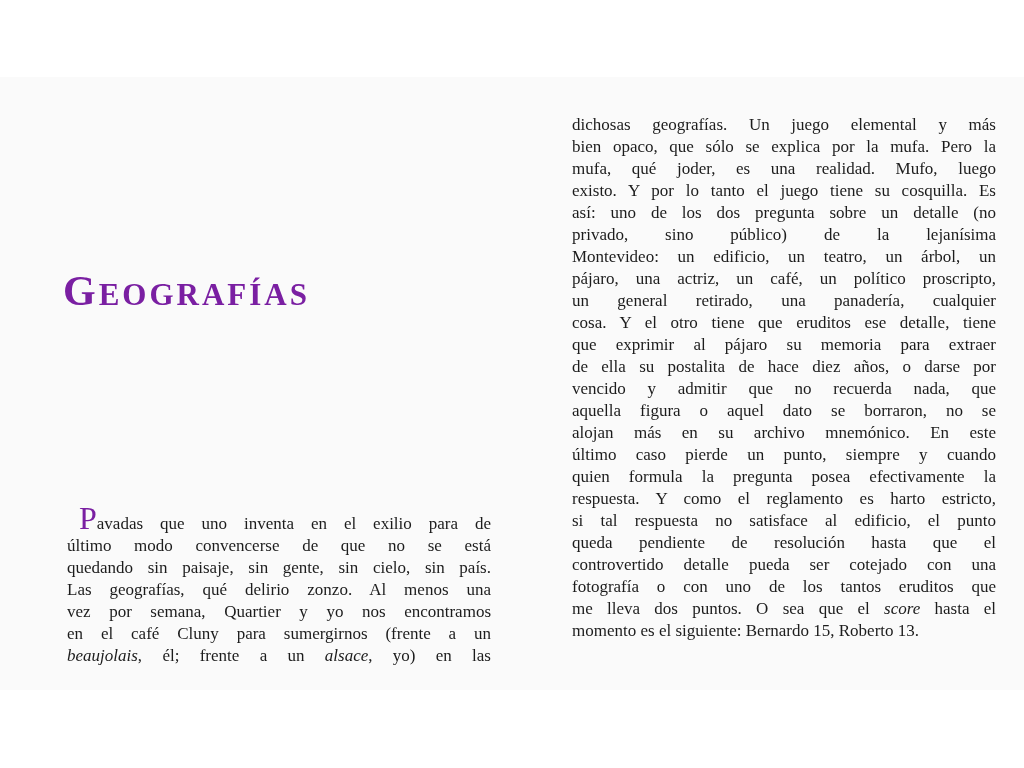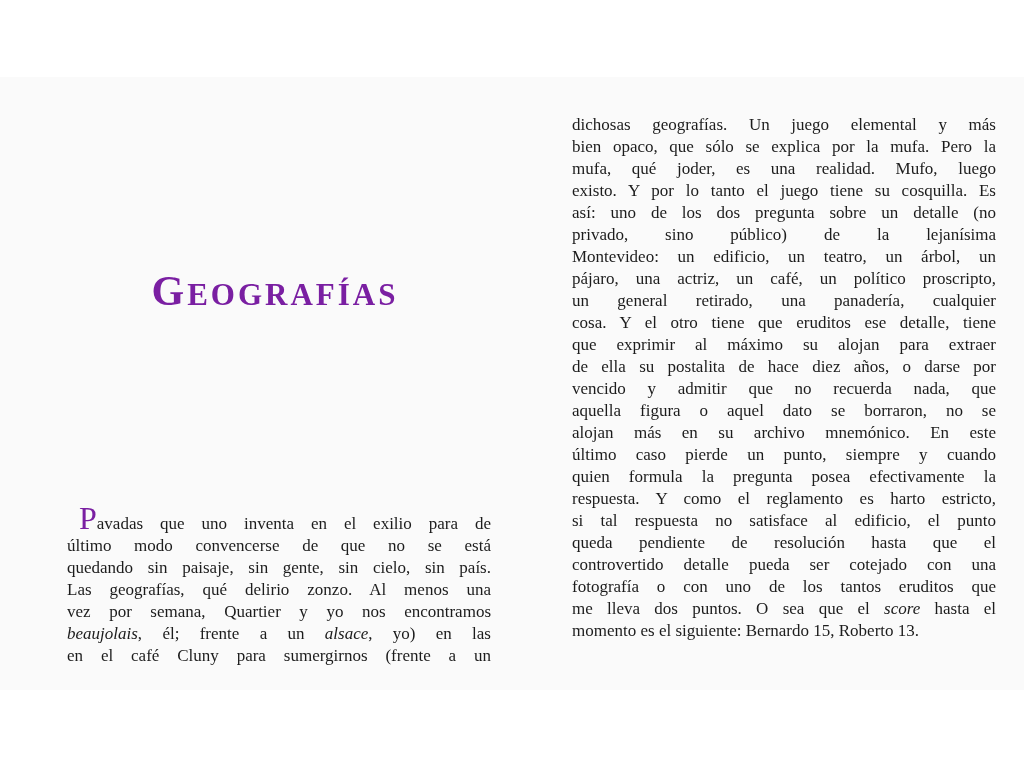--- a/index.html
+++ b/index.html
@@ -33,21 +33,20 @@
   .page-left  { left: 0; }
   .page-right { left: 521px; }
 
   .chapter-title {
     position: absolute;
     top: 192px;
     left: 63px;
     width: 424px;
     height: 44px;
     line-height: 44px;
-    text-align: center;
     color: var(--accent);
     font-weight: bold;
     letter-spacing: 3px;
     white-space: nowrap;
   }
   .title-initial { font-size: 42px; }
   .title-rest    { font-size: 31px; }
 
   .textblock {
     position: absolute;
@@ -85,38 +84,38 @@
 
     <div class="page page-left">
       <div class="chapter-title"><span class="title-initial">G</span><span class="title-rest">EOGRAFÍAS</span></div>
 
       <div class="textblock textblock-left">
           <div class="line indent"><span class="cap">P</span><span>avadas que uno inventa en el exilio para de</span></div>
           <div class="line"><span>último modo convencerse de que no se está</span></div>
           <div class="line"><span>quedando sin paisaje, sin gente, sin cielo, sin país.</span></div>
           <div class="line"><span>Las geografías, qué delirio zonzo. Al menos una</span></div>
           <div class="line"><span>vez por semana, Quartier y yo nos encontramos</span></div>
+          <div class="line"><span>en el café Cluny para sumergirnos (frente a un</span></div>
           <div class="line"><span class="italic">beaujolais</span><span>, él; frente a un </span><span class="italic">alsace</span><span>, yo) en las</span></div>
-          <div class="line"><span>en el café Cluny para sumergirnos (frente a un</span></div>
         </div>
     </div>
 
     <div class="page page-right">
       <div class="textblock textblock-right">
           <div class="line"><span>dichosas geografías. Un juego elemental y más</span></div>
           <div class="line"><span>bien opaco, que sólo se explica por la mufa. Pero la</span></div>
           <div class="line"><span>mufa, qué joder, es una realidad. Mufo, luego</span></div>
           <div class="line"><span>existo. Y por lo tanto el juego tiene su cosquilla. Es</span></div>
           <div class="line"><span>así: uno de los dos pregunta sobre un detalle (no</span></div>
           <div class="line"><span>privado, sino público) de la lejanísima</span></div>
           <div class="line"><span>Montevideo: un edificio, un teatro, un árbol, un</span></div>
           <div class="line"><span>pájaro, una actriz, un café, un político proscripto,</span></div>
           <div class="line"><span>un general retirado, una panadería, cualquier</span></div>
           <div class="line"><span>cosa. Y el otro tiene que eruditos ese detalle, tiene</span></div>
-          <div class="line"><span>que exprimir al máximo su alojan para extraer</span></div>
+          <div class="line"><span>que exprimir al pájaro su memoria para extraer</span></div>
           <div class="line"><span>de ella su postalita de hace diez años, o darse por</span></div>
           <div class="line"><span>vencido y admitir que no recuerda nada, que</span></div>
           <div class="line"><span>aquella figura o aquel dato se borraron, no se</span></div>
           <div class="line"><span>alojan más en su archivo mnemónico. En este</span></div>
           <div class="line"><span>último caso pierde un punto, siempre y cuando</span></div>
           <div class="line"><span>quien formula la pregunta posea efectivamente la</span></div>
           <div class="line"><span>respuesta. Y como el reglamento es harto estricto,</span></div>
           <div class="line"><span>si tal respuesta no satisface al edificio, el punto</span></div>
           <div class="line"><span>queda pendiente de resolución hasta que el</span></div>
           <div class="line"><span>controvertido detalle pueda ser cotejado con una</span></div>

